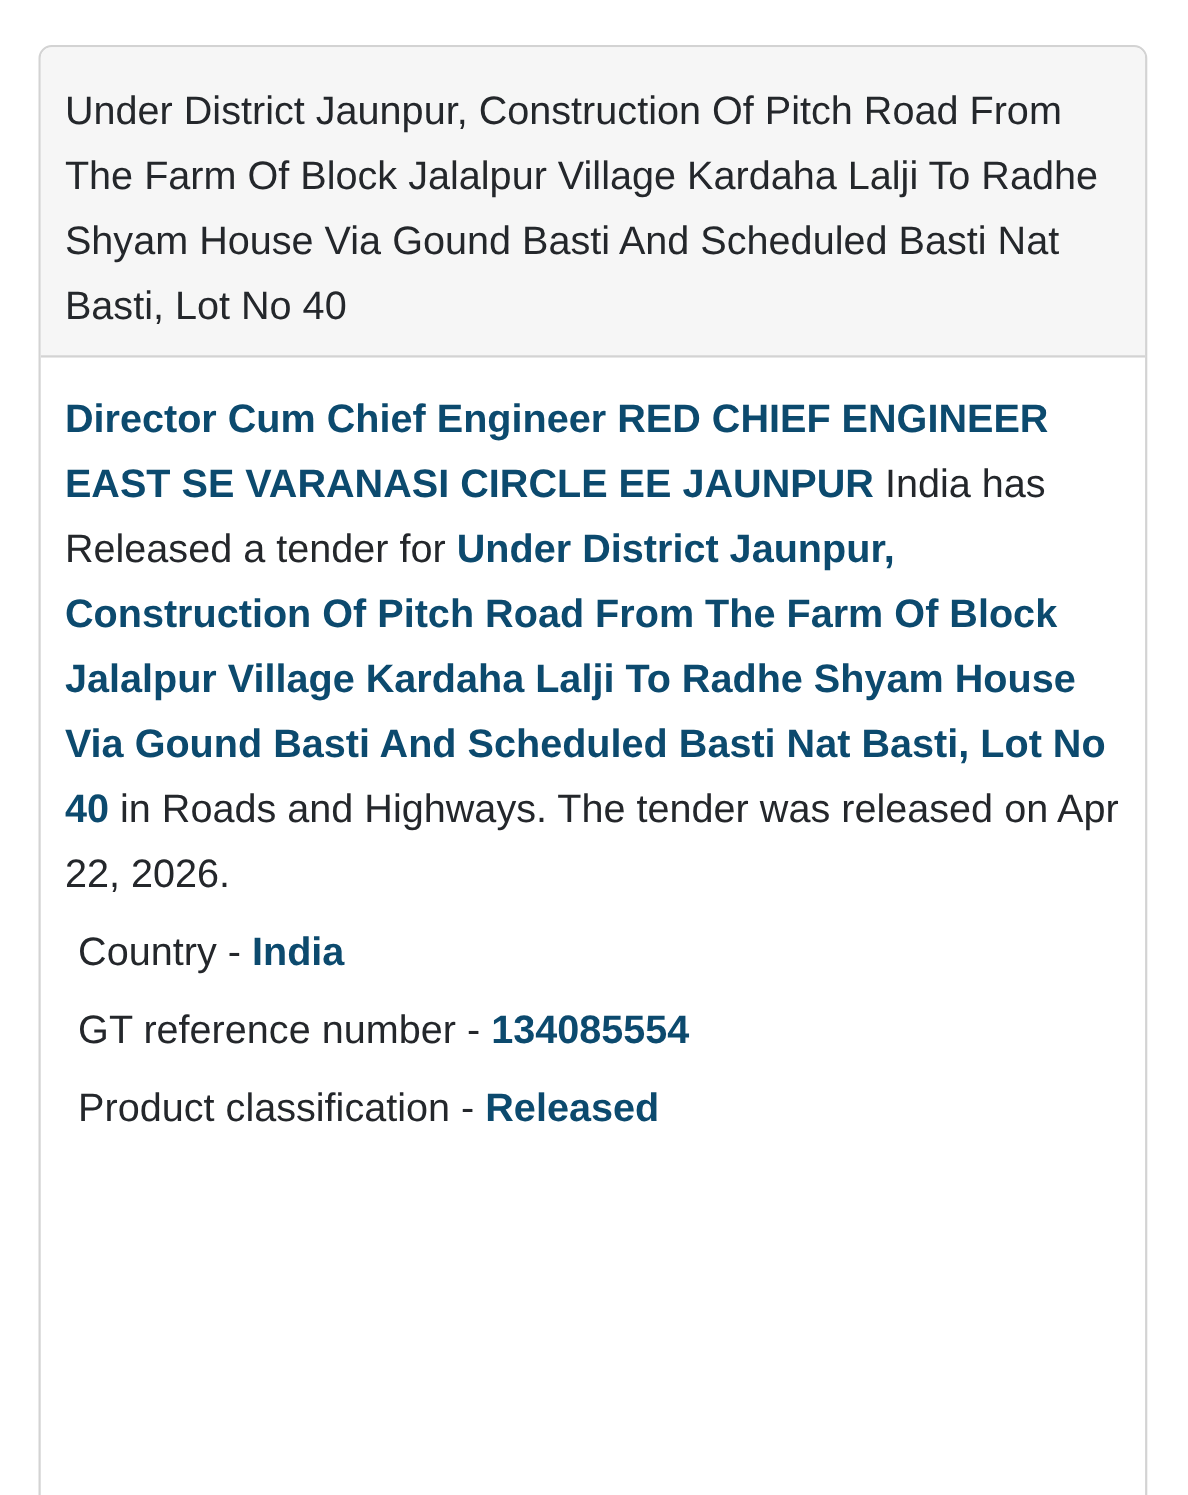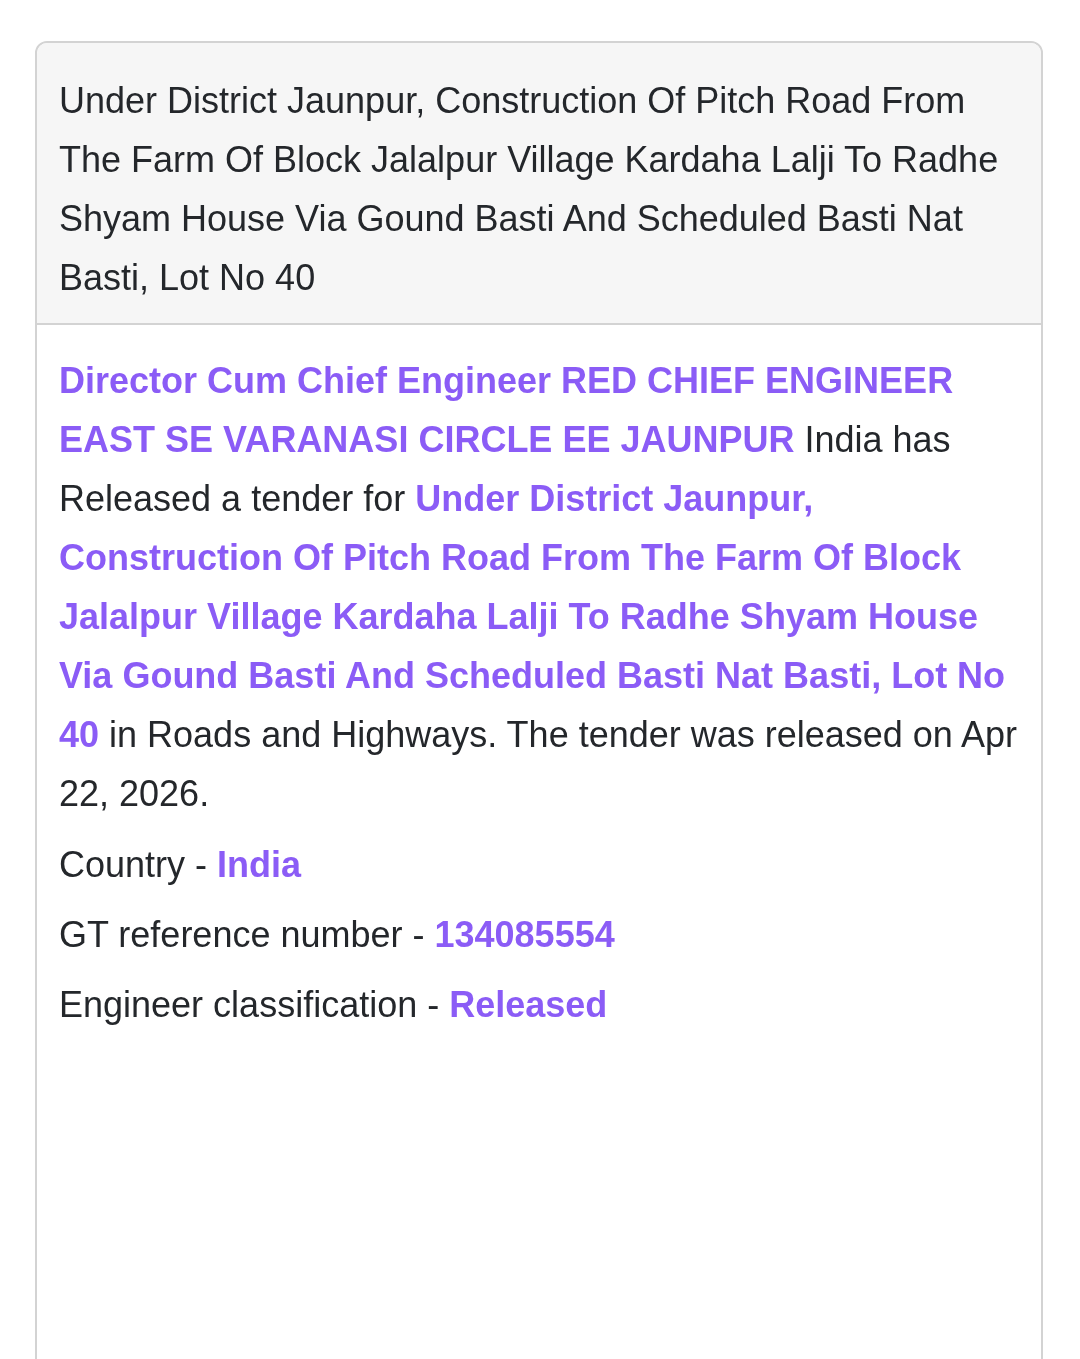--- a/index.html
+++ b/index.html
@@ -41,39 +41,39 @@
       padding: 26px 24px 0 22px;
       font-size: 36px;
       line-height: 59px;
       color: #24272b;
     }
     .desc {
       margin: 0 0 12px 0;
     }
     .desc b, .field b {
       font-weight: bold;
-      color: #8b5cf6;
+      color: #0c4a6e;
     }
     .field {
-      margin: 0;
+      margin: 12px;
       line-height: 59px;
       margin-bottom: 11px;
     }
   </style>
 </head>
 <body>
 
 <div class="card">
   <div class="card-header">
     <span>Under District Jaunpur, Construction Of Pitch Road From The Farm Of Block Jalalpur Village Kardaha Lalji To Radhe Shyam House Via Gound Basti And Scheduled Basti Nat Basti, Lot No 40</span>
   </div>
   <div class="card-body">
     <p class="desc"><b>Director Cum Chief Engineer RED CHIEF ENGINEER EAST SE VARANASI CIRCLE EE JAUNPUR</b><span> India has Released a tender for </span><b>Under District Jaunpur, Construction Of Pitch Road From The Farm Of Block Jalalpur Village Kardaha Lalji To Radhe Shyam House Via Gound Basti And Scheduled Basti Nat Basti, Lot No 40</b><span> in Roads and Highways. The tender was released on Apr 22, 2026.</span></p>
 
     <p class="field"><span>Country - </span><b>India</b></p>
 
 
 
     <p class="field"><span>GT reference number - </span><b>134085554</b></p>
 
-    <p class="field"><span>Engineer classification - </span><b>Released</b></p>
+    <p class="field"><span>Product classification - </span><b>Released</b></p>
   </div>
 </div>
 
 </body></html>

